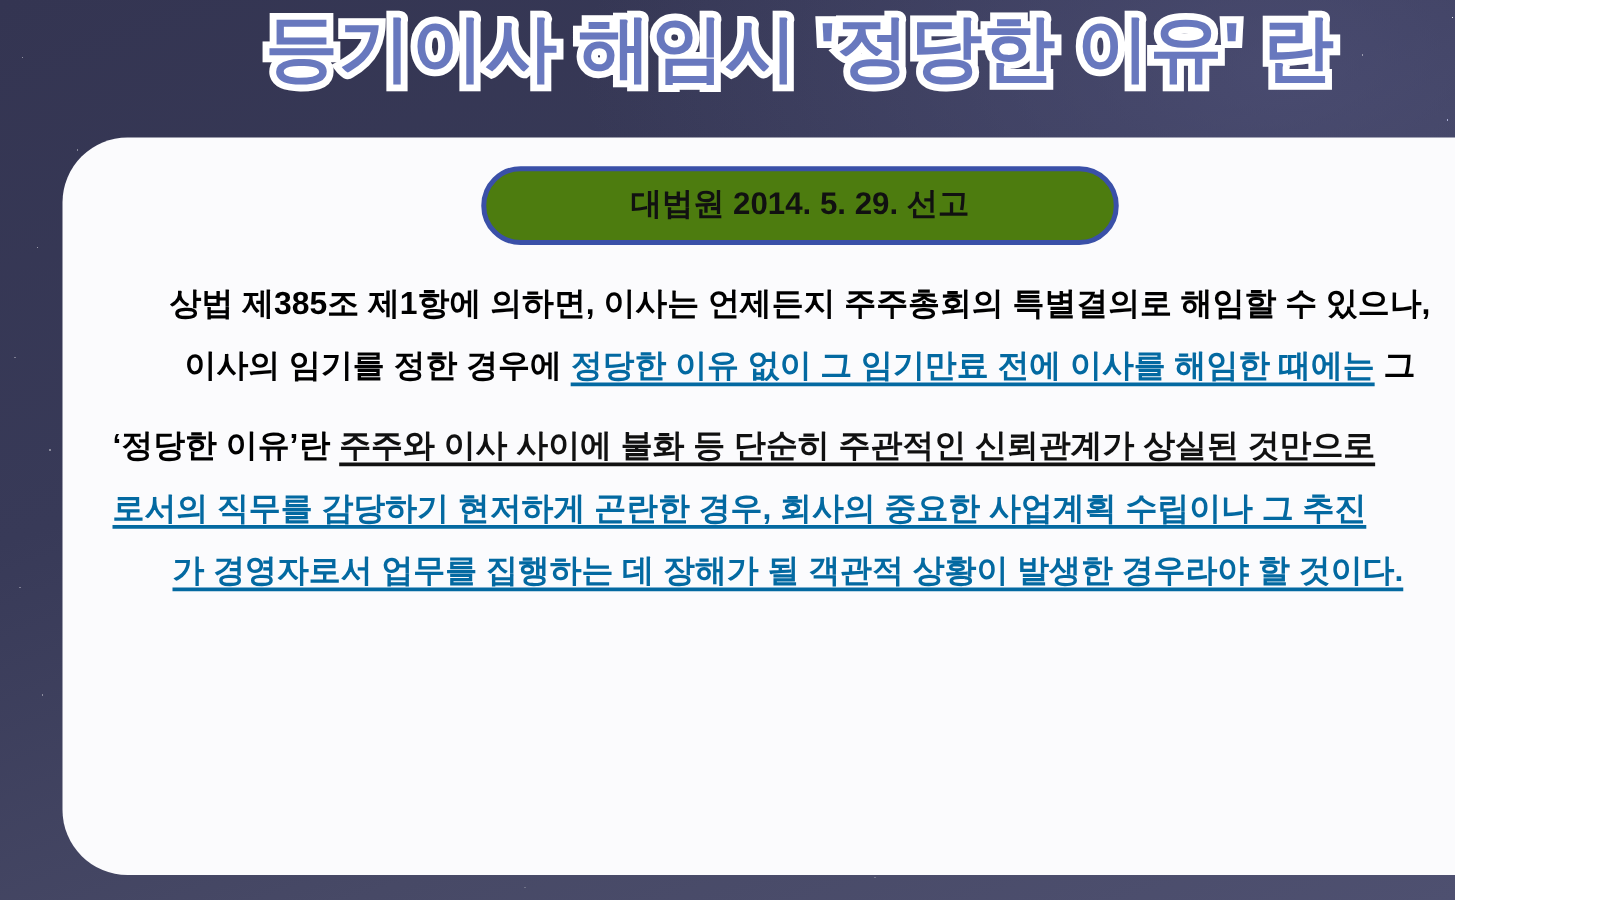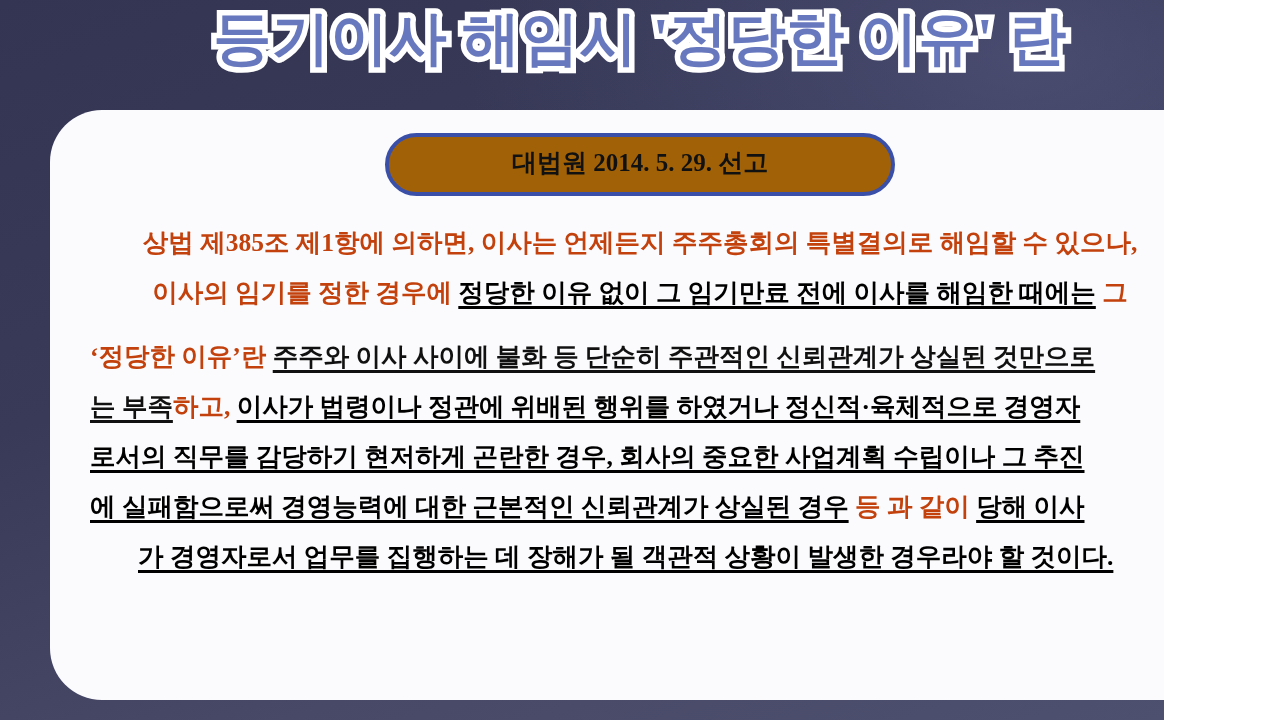--- a/index.html
+++ b/index.html
@@ -15,21 +15,20 @@
   }
 
   #slide {
     position: relative;
     width: 1164px;
     height: 720px;
     background:
       radial-gradient(ellipse 900px 520px at 88% 8%, rgba(86,88,130,0.55) 0%, rgba(60,62,96,0.0) 62%),
       linear-gradient(160deg, #343552 0%, #383a58 38%, #474966 72%, #4e5070 100%);
     overflow: hidden;
-    font-family: Liberation Serif, serif;
   }
 
   
   .stars {
     position: absolute;
     inset: 0;
     pointer-events: none;
   }
   .stars-a {
     background-image:
@@ -111,21 +110,21 @@
   }
   #badge {
     border: 4px solid #3a50a8;
     border-radius: 44px;
     padding: 9px 54px 11px 54px;
     text-align: center;
     color: #111111;
     font-size: 25px;
     font-weight: bold;
     line-height: 1.38;
-    background: #a16207;
+    background: #4d7c0f;
     min-width: 394px;
   }
   #badge .badge-line { display: block; white-space: nowrap; }
 
   
   .para {
     color: #111111;
     font-weight: bold;
     font-size: 25.5px;
     line-height: 50px;
@@ -145,32 +144,32 @@
 
   .para .ln { display: block; white-space: nowrap; }
   #para2 .ln {
     display: flex;
     justify-content: space-between;
     white-space: nowrap;
   }
   #para2 .ln > span { display: inline-block; }
 
   .hl {
-    color: #000000;
+    color: #0369a1;
     text-decoration: underline;
     text-underline-offset: 5px;
     text-decoration-thickness: 2.5px;
   }
   .ul {
     color: #111111;
     text-decoration: underline;
     text-underline-offset: 5px;
     text-decoration-thickness: 2.5px;
   }
-  .plain { color: #c2410c; }
+  .plain { color: #000000; }
 </style>
 </head>
 <body>
 
 <div id="slide">
 
   <div class="stars stars-a"></div>
   <div class="stars stars-b"></div>
 
   <div id="title">등기이사 해임시 '정당한 이유' 란</div>
@@ -190,27 +189,21 @@
       <span class="ln">
         <span class="plain">이사의 임기를 정한 경우에 </span><span class="hl">정당한 이유 없이 그 임기만료 전에 이사를 해임한 때에는</span><span class="plain"> 그</span>
       </span>
     </p>
 
     <p class="para" id="para2">
       <span class="ln">
         <span><span class="plain">‘정당한 이유’란 </span><span class="ul">주주와 이사 사이에 불화 등 단순히 주관적인 신뢰관계가 상실된 것만으로</span></span>
       </span>
       <span class="ln">
-        <span><span class="ul">는 부족</span><span class="plain">하고, </span><span class="hl">이사가 법령이나 정관에 위배된 행위를 하였거나 정신적·육체적으로 경영자</span></span>
-      </span>
-      <span class="ln">
         <span><span class="hl">로서의 직무를 감당하기 현저하게 곤란한 경우, 회사의 중요한 사업계획 수립이나 그 추진</span></span>
-      </span>
-      <span class="ln">
-        <span><span class="hl">에 실패함으로써 경영능력에 대한 근본적인 신뢰관계가 상실된 경우</span><span class="plain"> 등 과 같이 </span><span class="hl">당해 이사</span></span>
       </span>
       <span class="ln lastline">
         <span><span class="hl">가 경영자로서 업무를 집행하는 데 장해가 될 객관적 상황이 발생한 경우라야 할 것이다.</span></span>
       </span>
     </p>
 
   </div>
 </div>
 
 </body></html>

